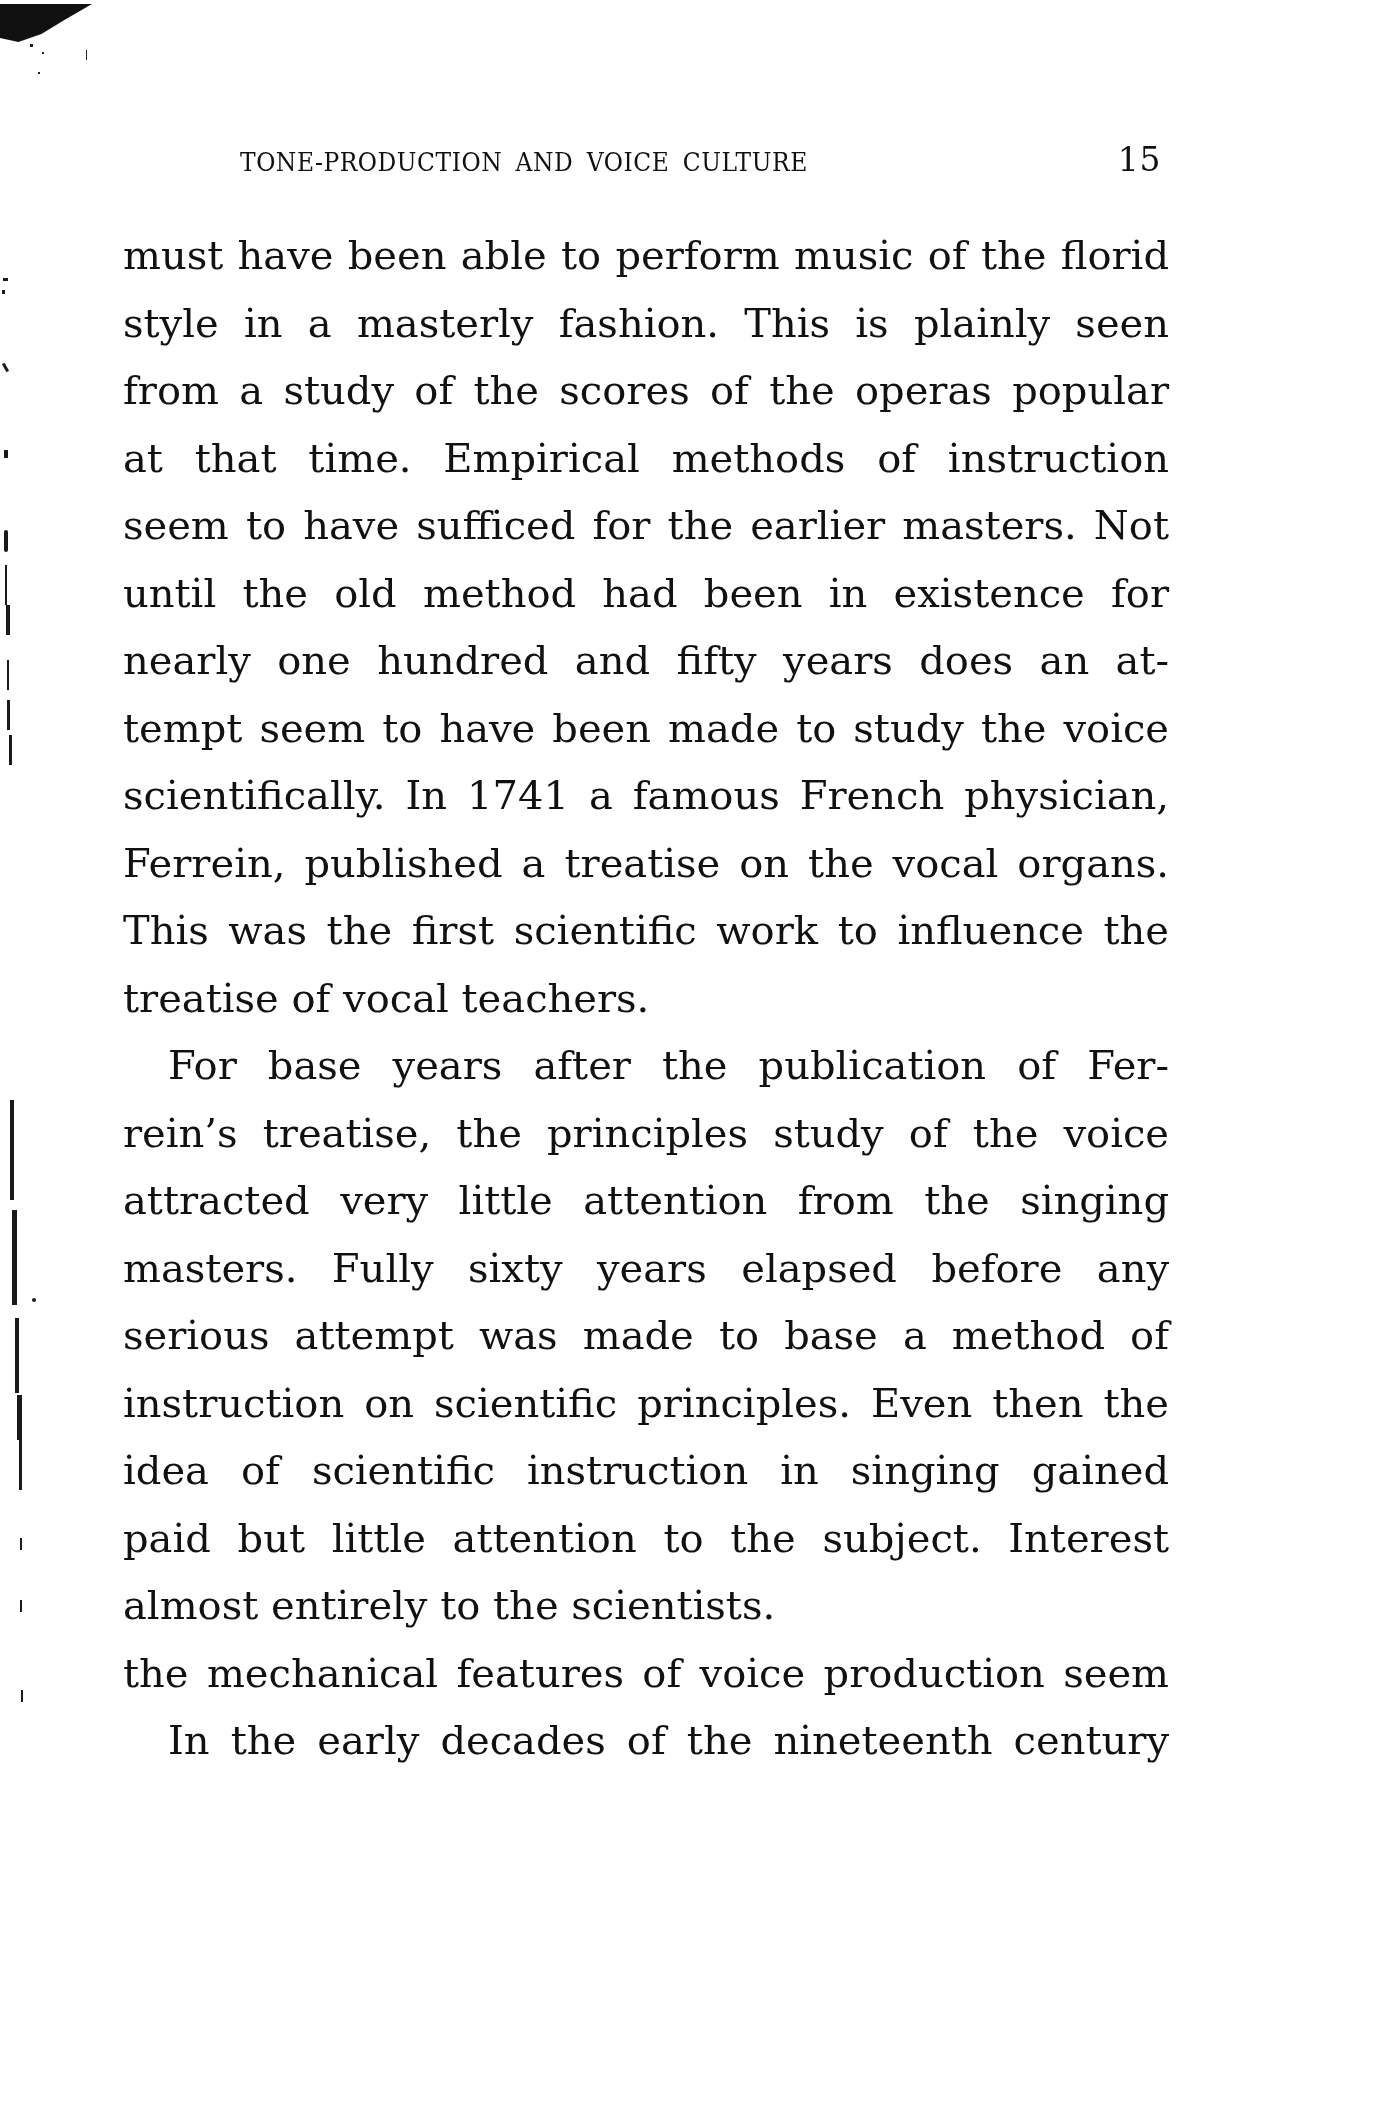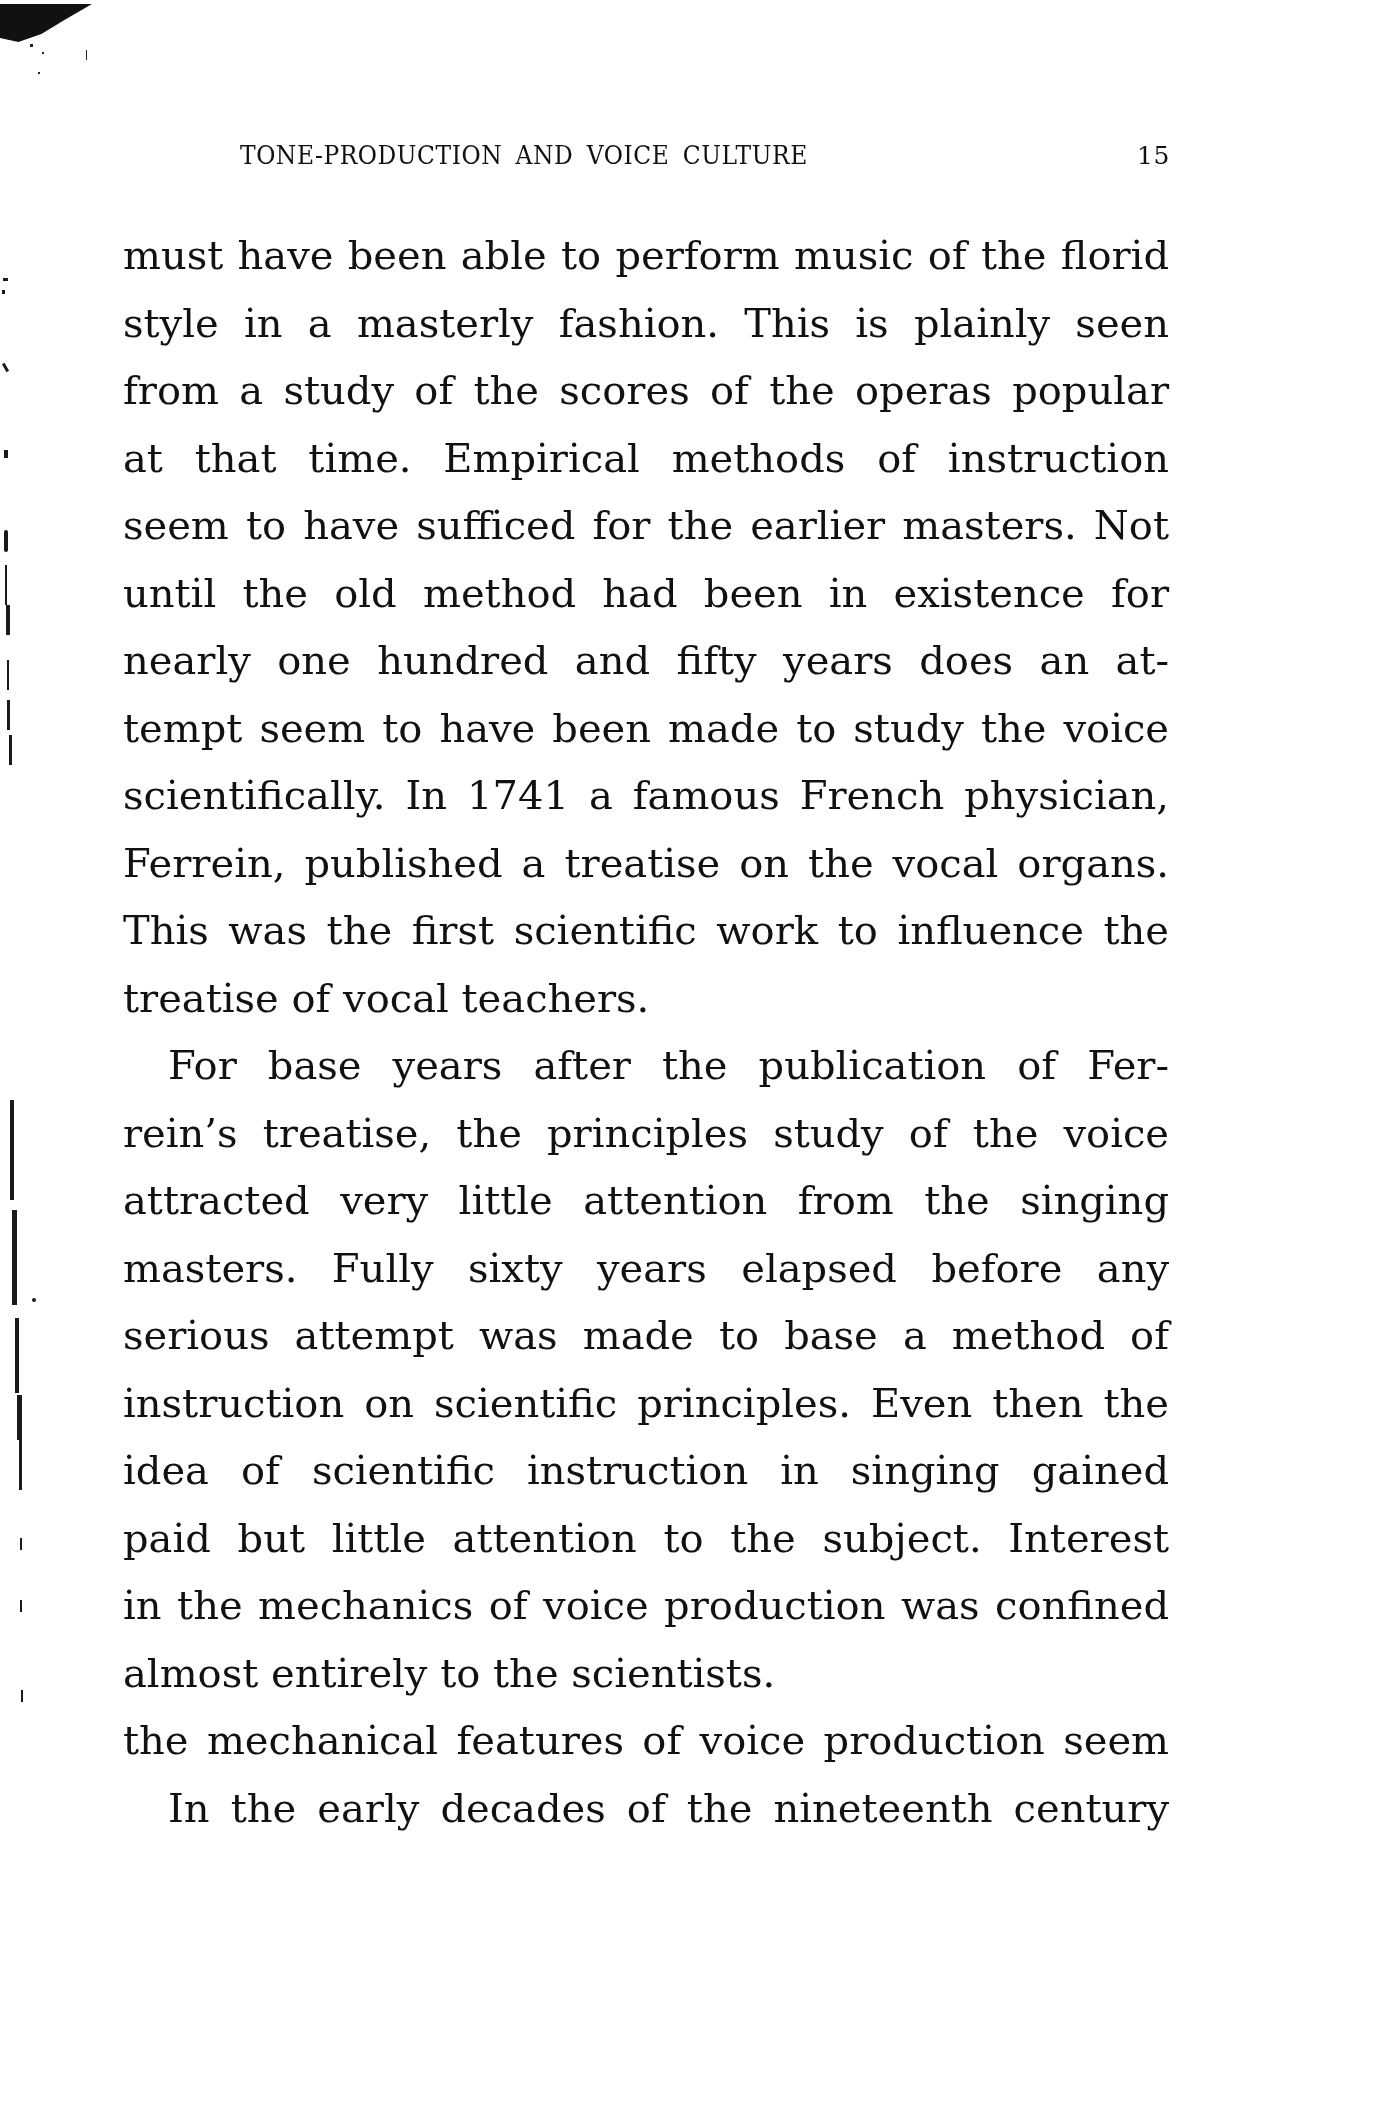--- a/index.html
+++ b/index.html
@@ -45,22 +45,22 @@
       word-spacing: 6px;
       font-weight: normal;
       text-align: right;
     }
     .running-head .title {
       transform: scaleX(0.9);
       transform-origin: left center;
       white-space: nowrap;
     }
     .running-head .page-num {
-      font-size: 25px;
-      margin-right: 0;
+      font-size: 33px;
+      margin-right: 9px;
     }
     .text-block {
       position: absolute;
       left: 123px;
       top: 222px;
       width: 1046px;
     }
     .line {
       height: 67.5px;
       line-height: 67.5px;
@@ -128,20 +128,19 @@
   </div>
   <div>
     <div class="line indent">For base years after the publication of Fer-</div>
     <div class="line">rein’s treatise, the principles study of the voice</div>
     <div class="line">attracted very little attention from the singing</div>
     <div class="line">masters. Fully sixty years elapsed before any</div>
     <div class="line">serious attempt was made to base a method of</div>
     <div class="line">instruction on scientific principles. Even then the</div>
     <div class="line">idea of scientific instruction in singing gained</div>
     <div class="line">paid but little attention to the subject. Interest</div>
-    <div class="line">in the mechanics of voice production was confined</div>
     <div class="line last">almost entirely to the scientists.</div>
   </div>
   <div>
     <div class="line">the mechanical features of voice production seem</div>
     <div class="line indent">In the early decades of the nineteenth century</div>
   </div>
 </div>
 
 </body></html>

